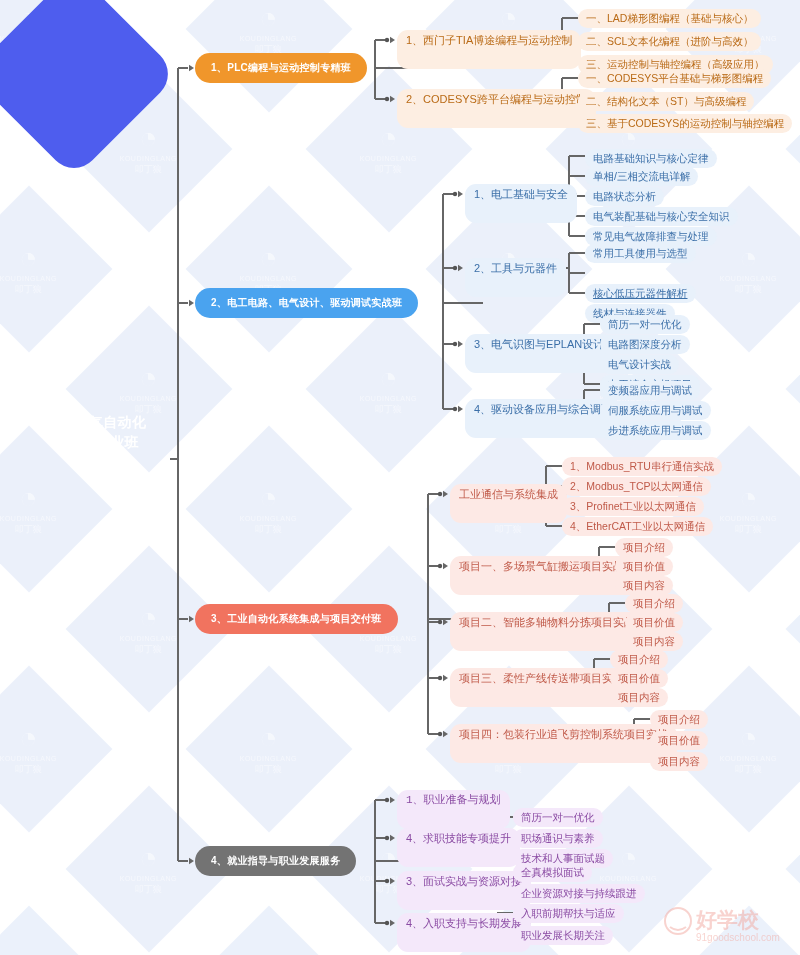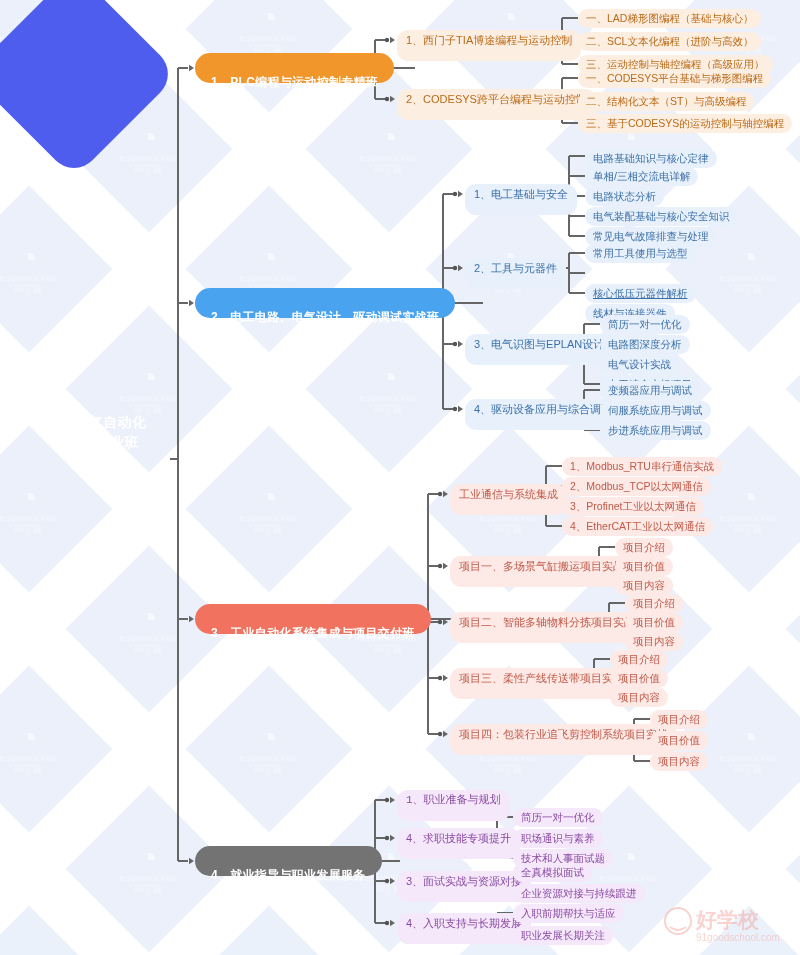--- a/index.html
+++ b/index.html
@@ -45,31 +45,31 @@
   }
   .root-label{
     position:absolute;left:14px;top:412px;width:164px;
     text-align:center;color:#fff;font-weight:bold;font-size:14px;
     line-height:20px;letter-spacing:.3px;
   }
 
   
   .l1{
     height:30px;line-height:30px;border-radius:15px;
-    color:#ffffff;font-weight:bold;font-size:12px;
-    text-align:center;padding:14px 16px;letter-spacing:.3px;
+    color:#ffffff;font-weight:bold;font-size:10px;
+    text-align:center;padding:0 16px;letter-spacing:.3px;
   }
   .l1.c-orange{background:#f0962b;}
   .l1.c-blue{background:#4aa3ef;}
   .l1.c-red{background:#f1735f;}
   .l1.c-purple{background:#737373;}
 
   
   .l2{
-    height:31px;line-height:21px;border-radius:11px;
+    height:39px;line-height:21px;border-radius:11px;
     font-size:11px;padding:0 9px;text-align:center;
   }
   .l2.t-orange{background:#fdeee2;color:#b96a16;}
   .l2.t-blue{background:#e8f1fb;color:#3b6fa8;}
   .l2.t-red{background:#fde9e5;color:#c05a49;}
   .l2.t-purple{background:#f4e8fa;color:#8a4ba3;}
 
   
   .l3{
     height:19px;line-height:19px;border-radius:10px;

